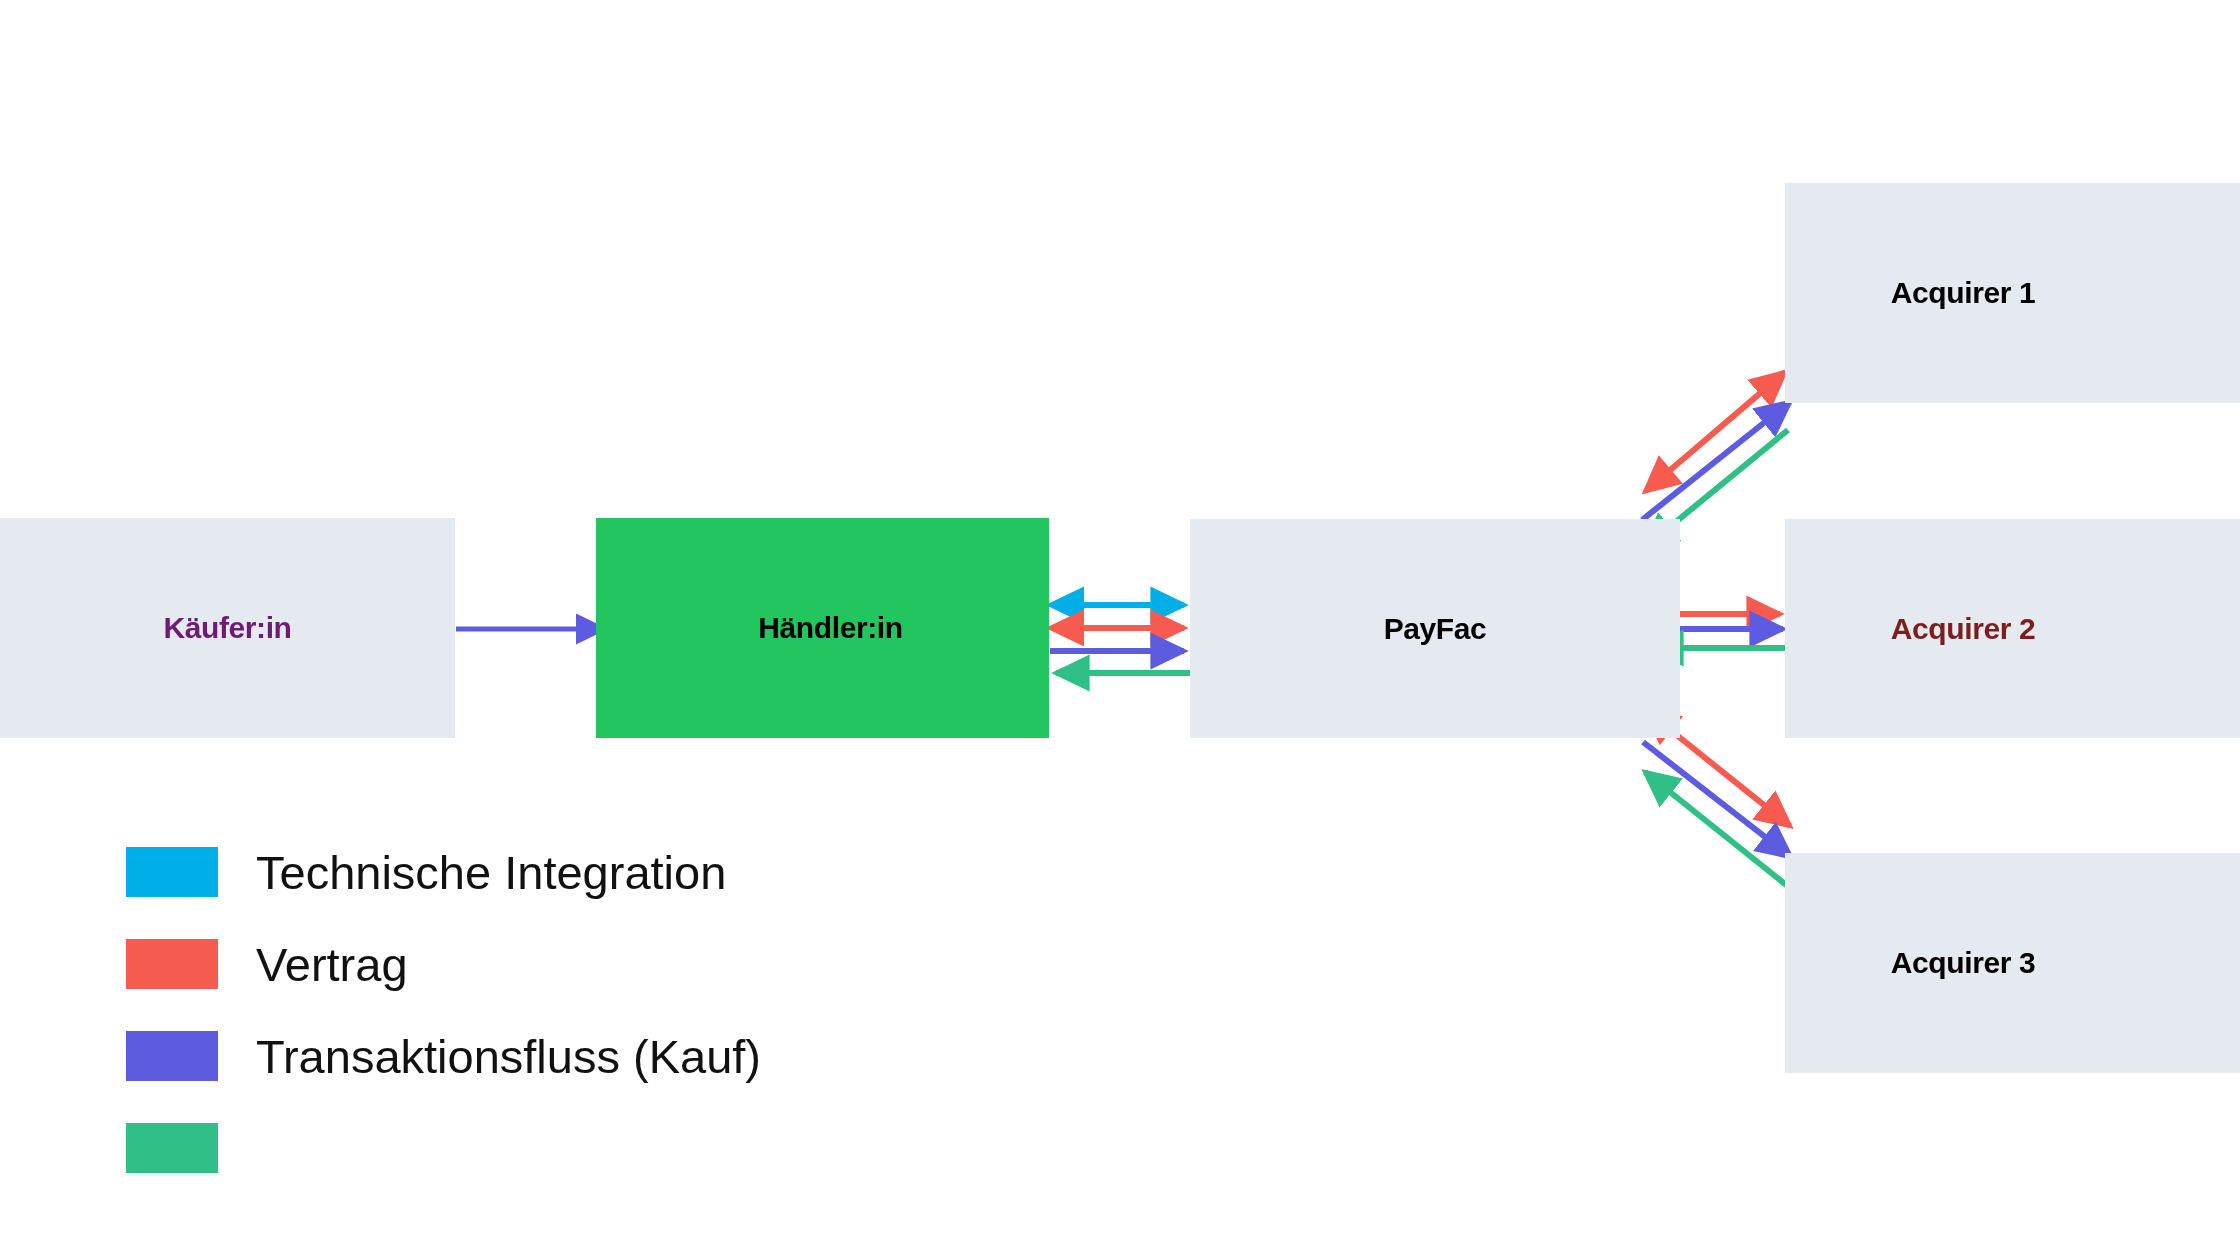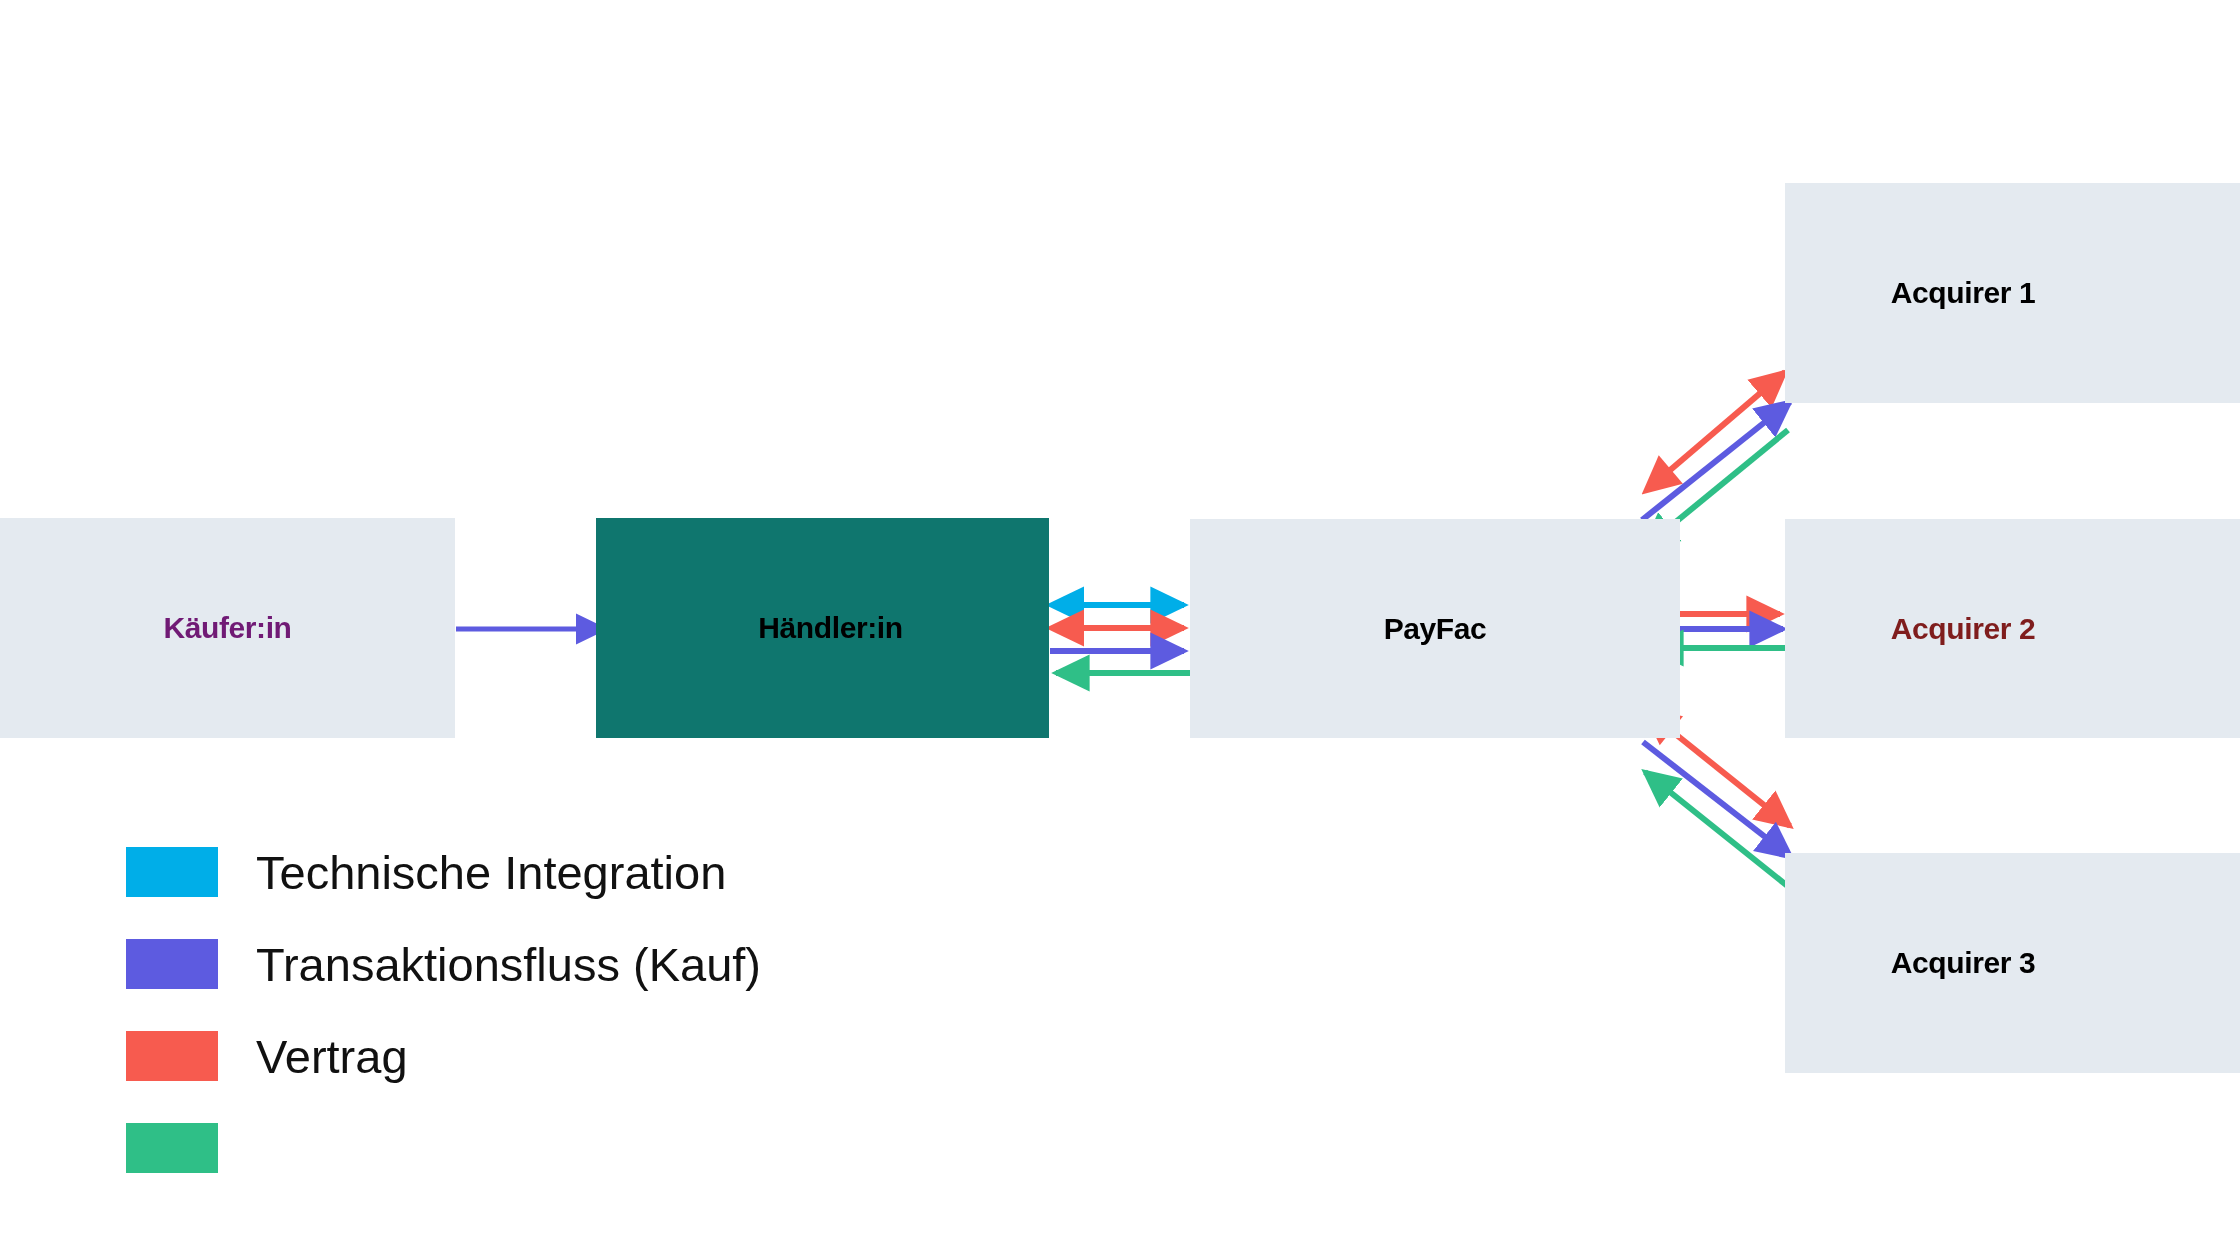--- a/index.html
+++ b/index.html
@@ -130,21 +130,21 @@
 
     <line x1="1648" y1="712" x2="1790" y2="826" stroke="#F75B4F" stroke-width="6" marker-start="url(#h-red-l)" marker-end="url(#h-red-r)"></line>
     <line x1="1643" y1="742" x2="1791" y2="857" stroke="#5D5BE0" stroke-width="6" marker-end="url(#h-pur-r)"></line>
     <line x1="1790" y1="888" x2="1645" y2="772" stroke="#2FBF87" stroke-width="6" marker-end="url(#h-grn-r)"></line>
   </svg>
 
   <div class="node" id="node-buyer" style="background: rgb(228, 234, 240);">
     <span class="node-label" style="color: #701a75;">Käufer:in</span>
   </div>
 
-  <div class="node" id="node-merchant" style="background: #0f766e; padding-left: 16px;">
+  <div class="node" id="node-merchant" style="background: #22c55e; padding-left: 16px;">
     <span class="node-label" style="color: rgb(0, 0, 0);">Händler:in</span>
   </div>
 
   <div class="node" id="node-payfac" style="background: rgb(228, 234, 240);">
     <span class="node-label" style="color: rgb(0, 0, 0);">PayFac</span>
   </div>
 
   <div class="node" id="node-acq1" style="background: rgb(228, 234, 240);">
     <span class="node-label" style="color: rgb(0, 0, 0);">Acquirer 1</span>
   </div>
@@ -156,25 +156,25 @@
   <div class="node" id="node-acq3" style="background: rgb(228, 234, 240);">
     <span class="node-label" style="color: rgb(0, 0, 0);">Acquirer 3</span>
   </div>
 
   <div id="legend">
     <div class="legend-row">
       <span class="legend-swatch" style="background: rgb(0, 174, 232);"></span>
       <span class="legend-label">Technische Integration</span>
     </div>
     <div class="legend-row">
+      <span class="legend-swatch" style="background: rgb(247, 91, 79);"></span>
+      <span class="legend-label">Vertrag</span>
+    </div>
+    <div class="legend-row">
       <span class="legend-swatch" style="background: rgb(93, 91, 224);"></span>
       <span class="legend-label">Transaktionsfluss (Kauf)</span>
-    </div>
-    <div class="legend-row">
-      <span class="legend-swatch" style="background: rgb(247, 91, 79);"></span>
-      <span class="legend-label">Vertrag</span>
     </div>
     <div class="legend-row">
       <span class="legend-swatch" style="background: rgb(47, 191, 135);"></span>
     </div>
   </div>
 
 </div>
 
 </body></html>

